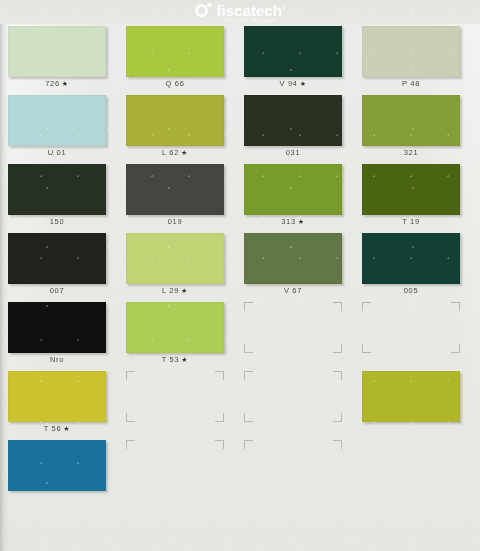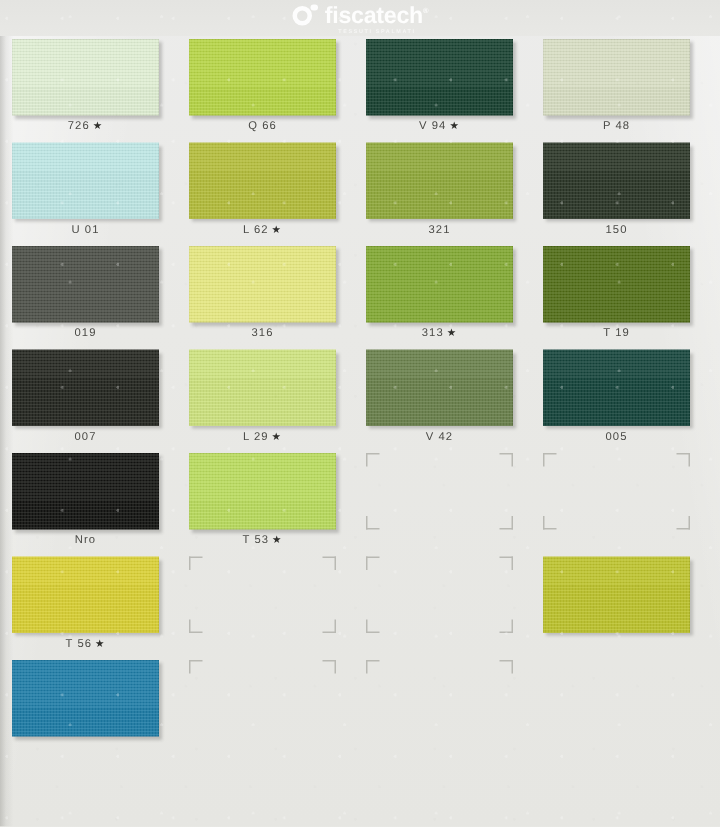--- a/index.html
+++ b/index.html
@@ -234,44 +234,44 @@
         </div>
       </div>
       <div class="cell">
         <div class="swatch-wrap">
           <div class="swatch" style="background: rgb(179, 188, 58);"></div>
           <div class="label"><span>L 62</span><span class="star">★</span></div>
         </div>
       </div>
       <div class="cell">
         <div class="swatch-wrap">
+          <div class="swatch" style="background: rgb(44, 53, 36);"></div>
+          <div class="label"><span>031</span></div>
+        </div>
+      </div>
+      <div class="cell">
+        <div class="swatch-wrap">
           <div class="swatch" style="background: rgb(143, 168, 58);"></div>
           <div class="label"><span>321</span></div>
         </div>
       </div>
       <div class="cell">
         <div class="swatch-wrap">
           <div class="swatch" style="background: rgb(42, 53, 38);"></div>
           <div class="label"><span>150</span></div>
         </div>
       </div>
       <div class="cell">
         <div class="swatch-wrap">
           <div class="swatch" style="background: rgb(73, 76, 68);"></div>
           <div class="label"><span>019</span></div>
         </div>
       </div>
       <div class="cell">
         <div class="swatch-wrap">
-          <div class="swatch" style="background: rgb(228, 230, 126);"></div>
-          <div class="label"><span>316</span></div>
-        </div>
-      </div>
-      <div class="cell">
-        <div class="swatch-wrap">
           <div class="swatch" style="background: rgb(127, 166, 47);"></div>
           <div class="label"><span>313</span><span class="star">★</span></div>
         </div>
       </div>
       <div class="cell">
         <div class="swatch-wrap">
           <div class="swatch" style="background: rgb(79, 107, 20);"></div>
           <div class="label"><span>T 19</span></div>
         </div>
       </div>
@@ -283,21 +283,21 @@
       </div>
       <div class="cell">
         <div class="swatch-wrap">
           <div class="swatch" style="background: rgb(205, 226, 126);"></div>
           <div class="label"><span>L 29</span><span class="star">★</span></div>
         </div>
       </div>
       <div class="cell">
         <div class="swatch-wrap">
           <div class="swatch" style="background: rgb(104, 127, 74);"></div>
-          <div class="label"><span>V 42</span></div>
+          <div class="label"><span>V 67</span></div>
         </div>
       </div>
       <div class="cell">
         <div class="swatch-wrap">
           <div class="swatch" style="background: rgb(20, 67, 58);"></div>
           <div class="label"><span>005</span></div>
         </div>
       </div>
       <div class="cell">
         <div class="swatch-wrap">

